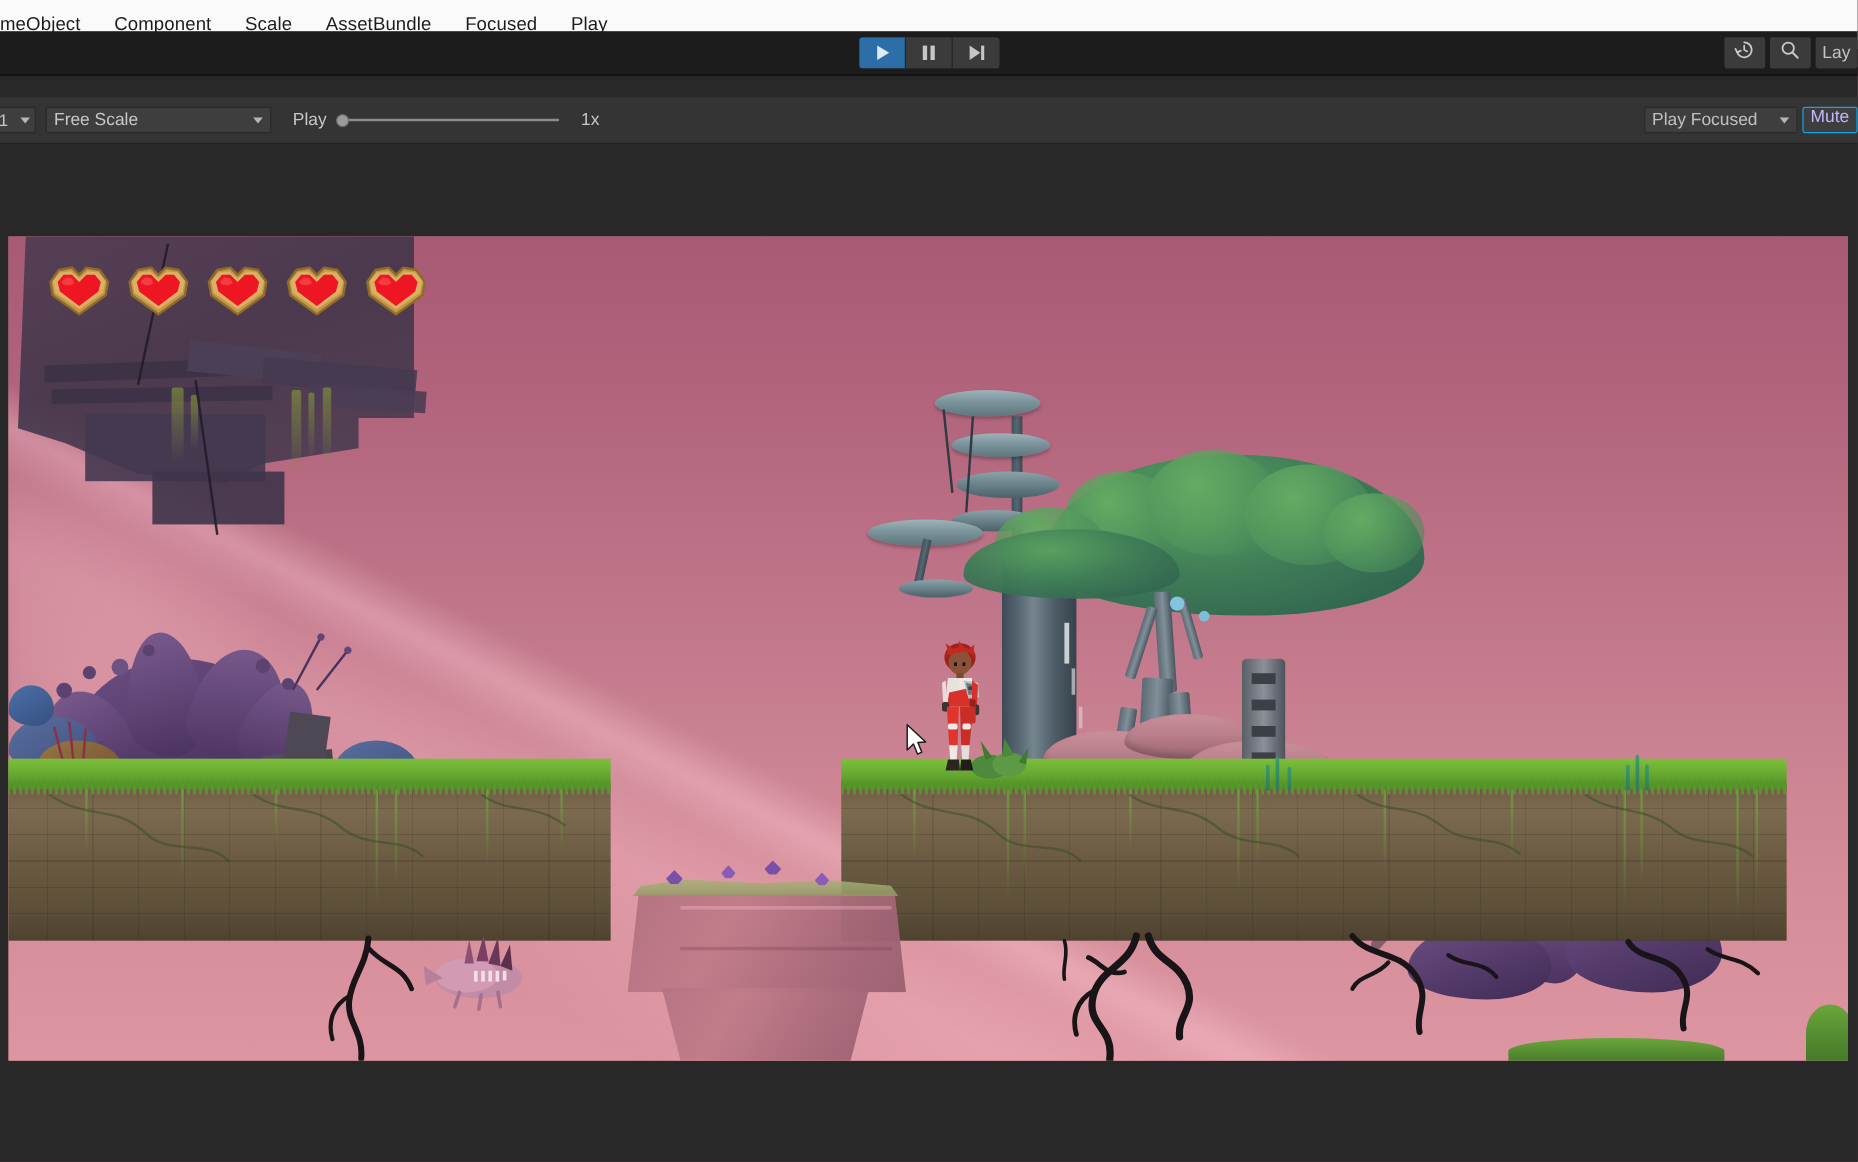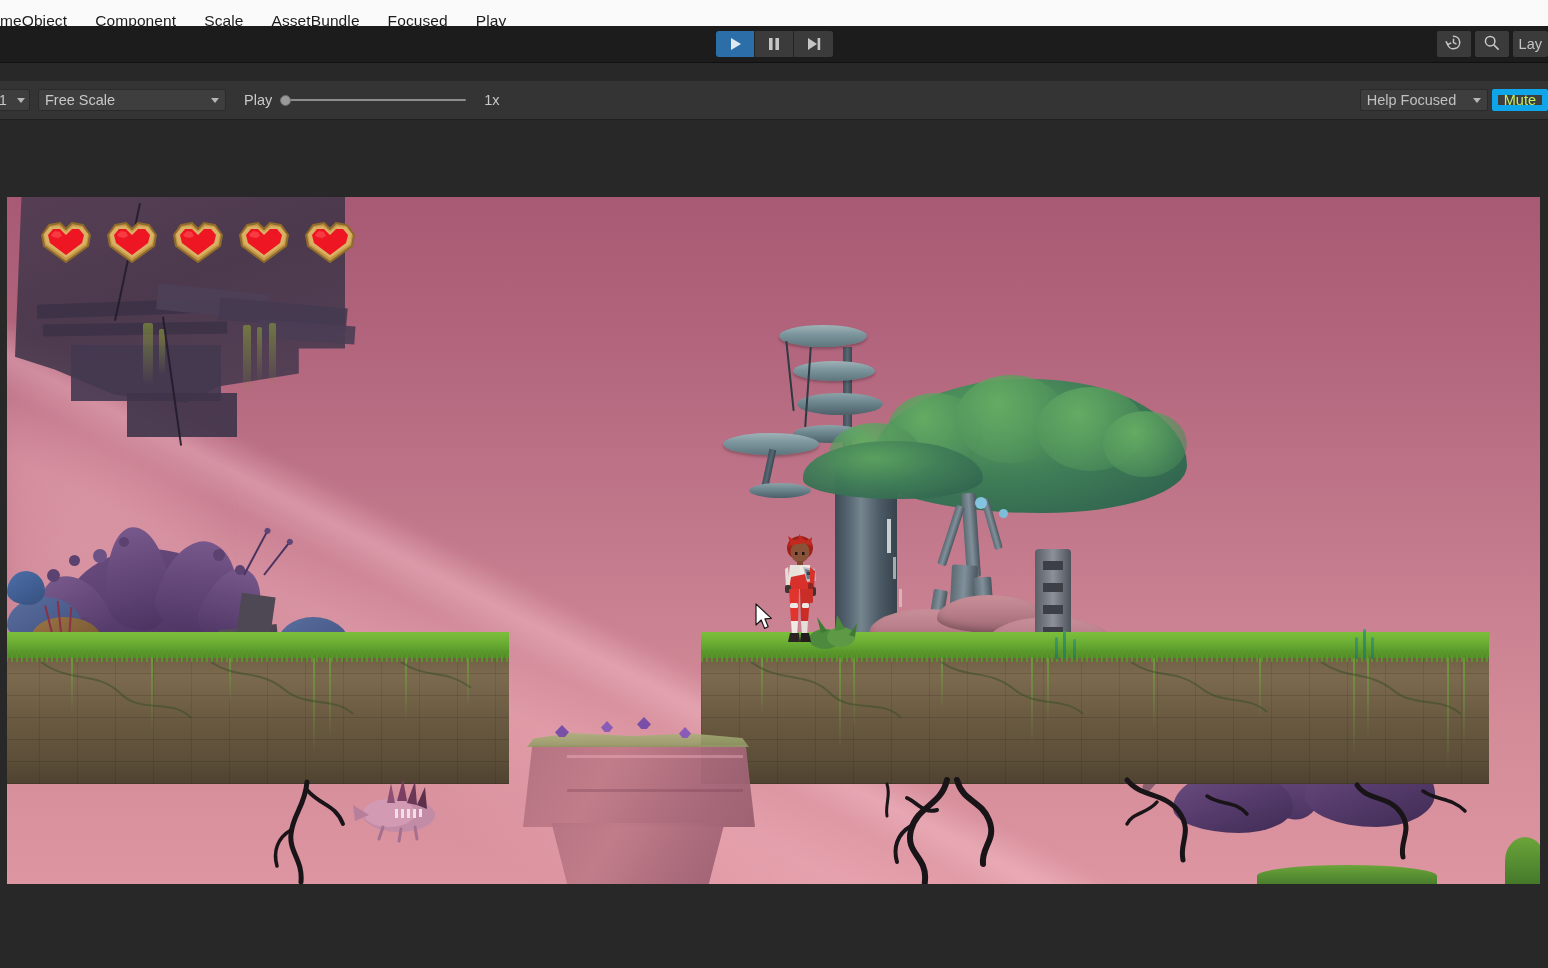--- a/index.html
+++ b/index.html
@@ -105,22 +105,22 @@
     margin-left: auto; display: flex; align-items: center; gap: 0px;
   }
   .gv-playfocus {
     width: 128px; height: 22px;
     background: #3e3e3e; border: 1px solid #2a2a2a; border-radius: 2px;
     display: flex; align-items: center; justify-content: space-between;
     padding: 0 6px; color: #c0c0c0; font-size: 14.5px;
   }
   .gv-mute {
     height: 22px; padding: 0 6px; margin-left: 4px;
-    color: #bef264; font-size: 14.5px; display: flex; align-items: center;
-    background: #3e3e3e; border: 6px solid #0ea5e9; border-radius: 2px;
+    color: #c4b5fd; font-size: 14.5px; display: flex; 
+    background: #3e3e3e; border: 1px solid #0ea5e9; border-radius: 2px;
   }
   .caret { width: 0; height: 0; border-left: 4px solid transparent;
            border-right: 4px solid transparent; border-top: 5px solid #b6b6b6; }
 
   
   .gamearea {
     position: absolute; left: 0; top: 120px; width: 1548px; height: 848px;
     background: #282828;
   }
   .gameview {
@@ -396,21 +396,21 @@
     <span class="gv-scale-label">Play</span>
     <div class="gv-slider">
       <div class="gv-slider-track"></div>
       <div class="gv-slider-knob"></div>
     </div>
     <span class="gv-scale-val">1x</span>
   </div>
 
   <div class="gv-right">
     <div class="gv-playfocus">
-      <span>Help Focused</span>
+      <span>Play Focused</span>
       <span class="caret"></span>
     </div>
     <div class="gv-mute">
       <span>Mute</span>
     </div>
   </div>
 </div>
 
 <div class="gamearea">
   <div class="gameview">

